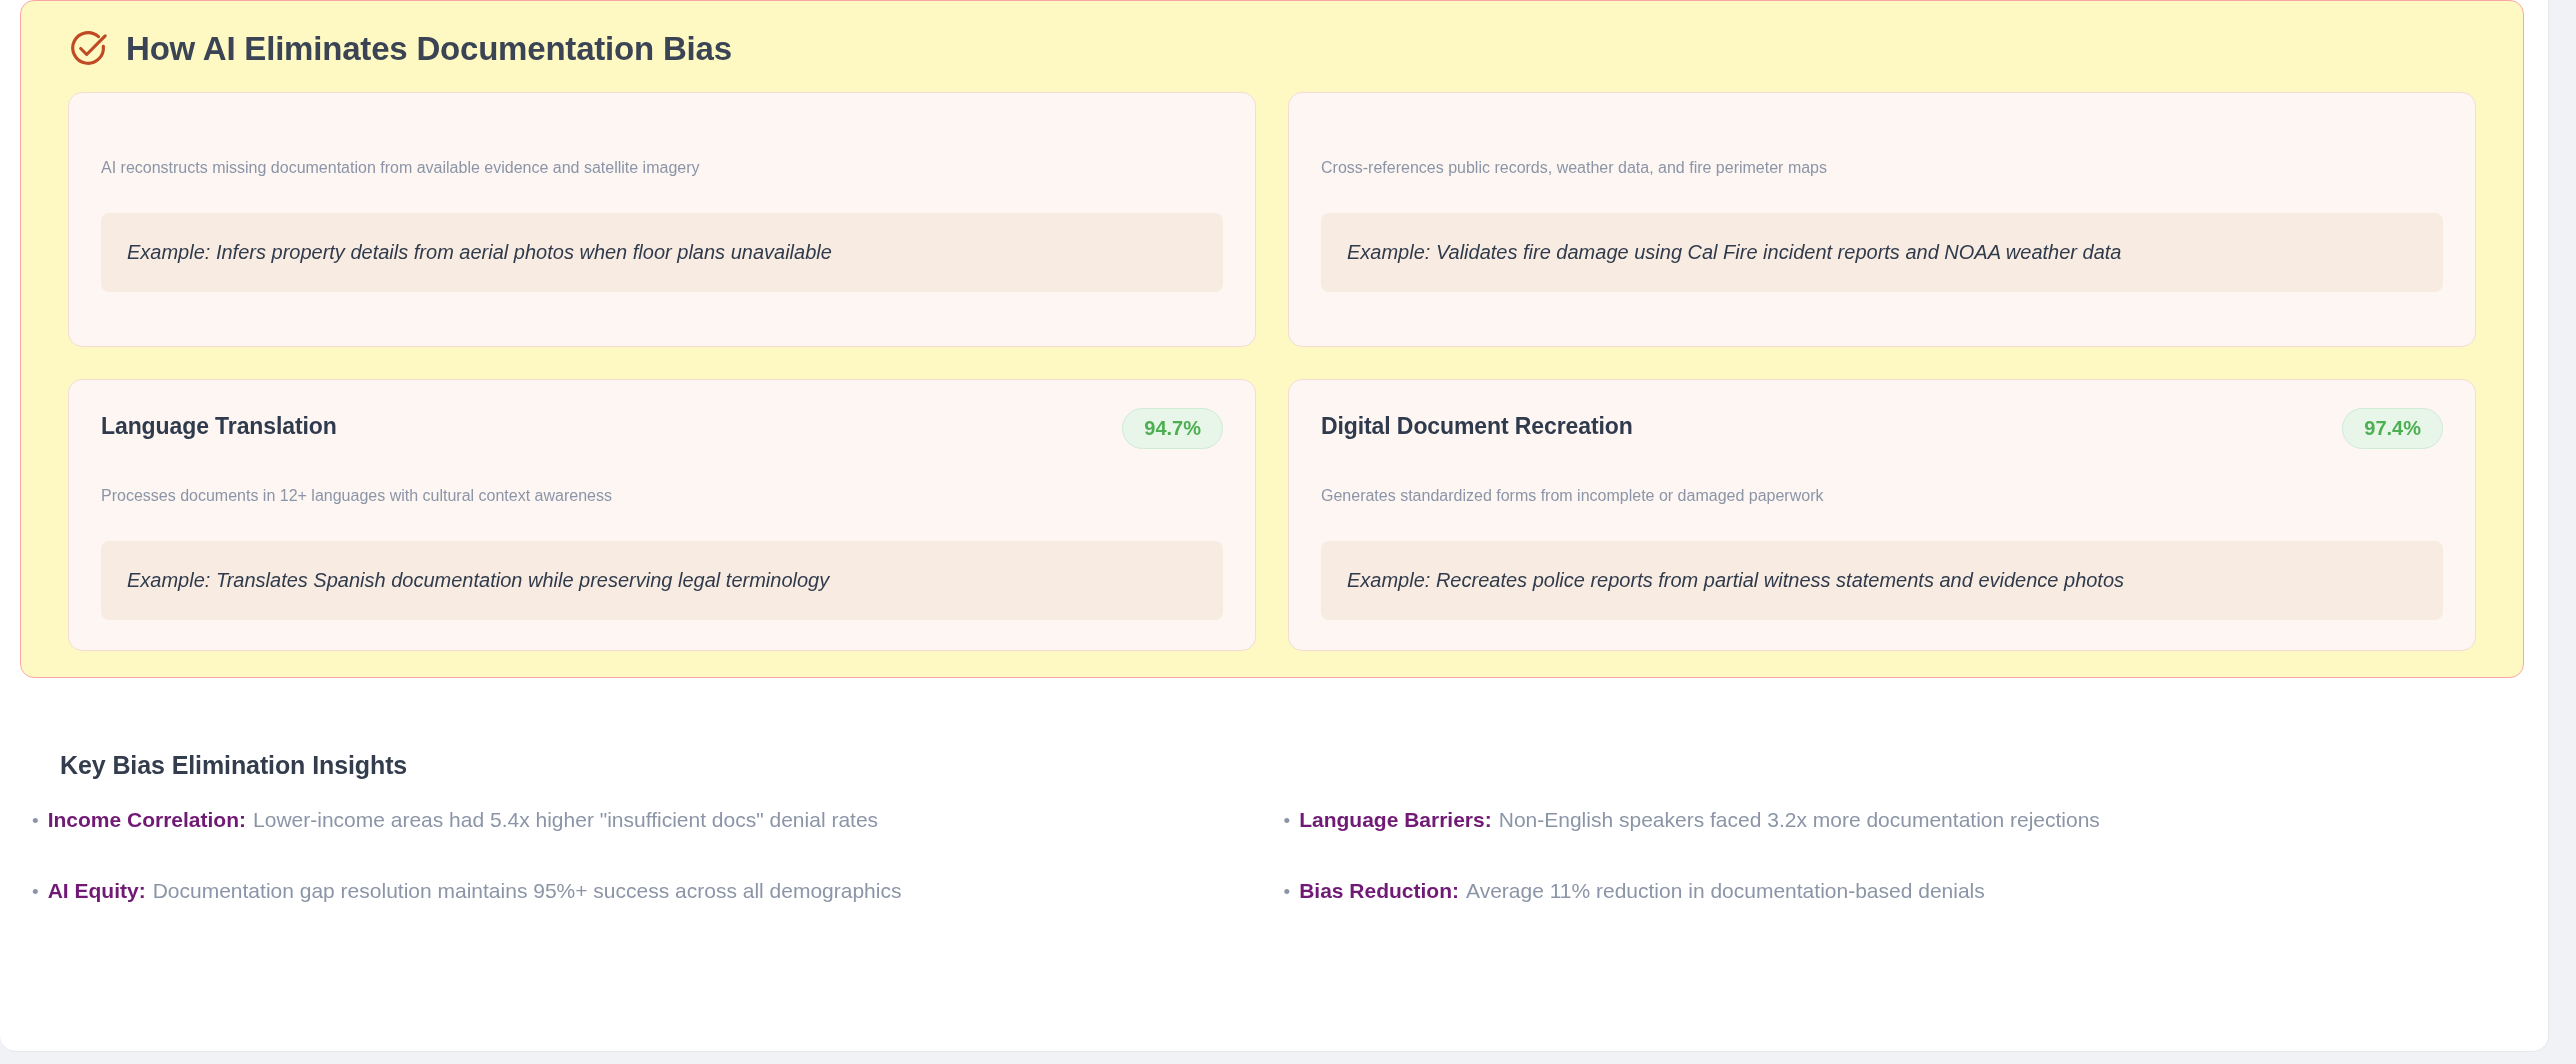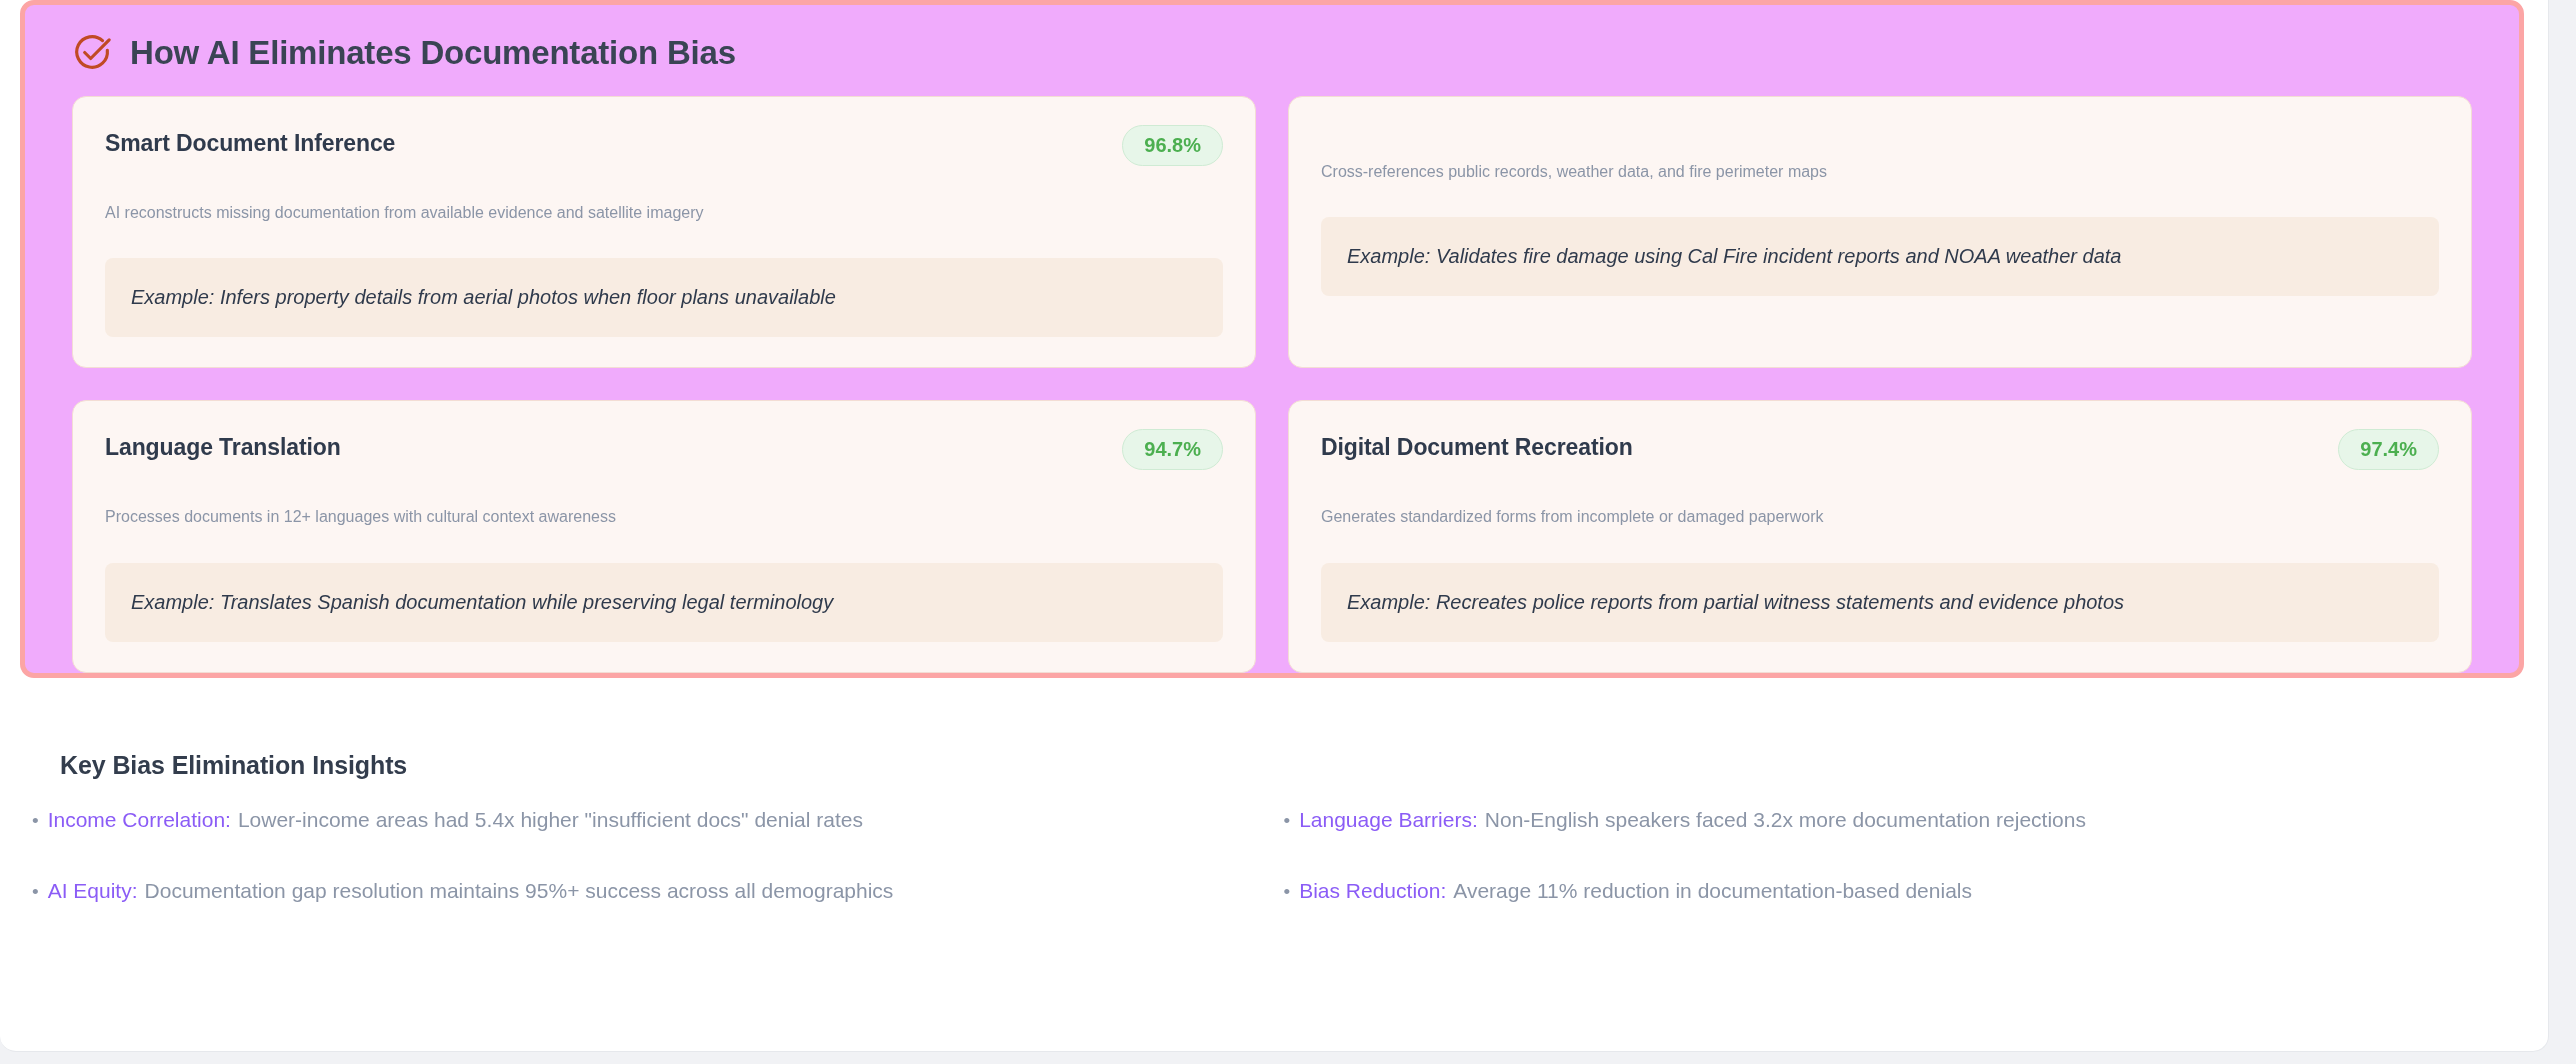--- a/index.html
+++ b/index.html
@@ -31,22 +31,22 @@
     overflow: hidden;
   }
 
   
   .panel {
     position: absolute;
     left: 20px;
     top: 40px;
     width: 2504px;
     height: 678px;
-    background: #f0abfc;
-    border: 5px solid #fca5a5;
+    background: #fef9c3;
+    border: 1px solid #fca5a5;
     border-radius: 14px;
   }
 
   
   .panel-header {
     display: flex;
     align-items: center;
     gap: 18px;
     padding: 20px 0 0 47px;
     height: 75px;
@@ -164,22 +164,22 @@
     color: #8b95a7;
     line-height: 1.35;
   }
   .insight-bullet {
     color: #8b95a7;
     font-size: 19px;
     line-height: 1;
     flex: 0 0 auto;
   }
   .insight-label {
-    font-weight: normal;
-    color: #8b5cf6;
+    font-weight: bold;
+    color: #701a75;
     margin-right: 7px;
     white-space: nowrap;
   }
   .insight-text { color: #8b95a7; }
   .insight-body { display: inline; }
 
   
   .bottom-divider {
     position: absolute;
     left: 0;
@@ -200,24 +200,20 @@
       <svg class="header-icon" viewBox="0 0 24 24" fill="none">
         <path d="M21.2 10.4A9.2 9.2 0 1 1 18.3 4.6" stroke="#c04a24" stroke-width="1.9" stroke-linecap="round" fill="none"></path>
         <path d="M7.6 11.7l3.6 3.6L22.3 4.1" stroke="#c04a24" stroke-width="1.9" stroke-linecap="round" stroke-linejoin="round" fill="none"></path>
       </svg>
       <h1 class="panel-title">How AI Eliminates Documentation Bias</h1>
     </header>
 
     <div class="cards-grid">
 
       <article class="feature-card">
-        <div class="card-top">
-          <h2 class="card-title">Smart Document Inference</h2>
-          <span class="accuracy-badge">96.8%</span>
-        </div>
         <p class="card-desc">AI reconstructs missing documentation from available evidence and satellite imagery</p>
         <div class="card-example">Example: Infers property details from aerial photos when floor plans unavailable</div>
       </article>
 
       <article class="feature-card">
         <p class="card-desc">Cross-references public records, weather data, and fire perimeter maps</p>
         <div class="card-example">Example: Validates fire damage using Cal Fire incident reports and NOAA weather data</div>
       </article>
 
       <article class="feature-card">

